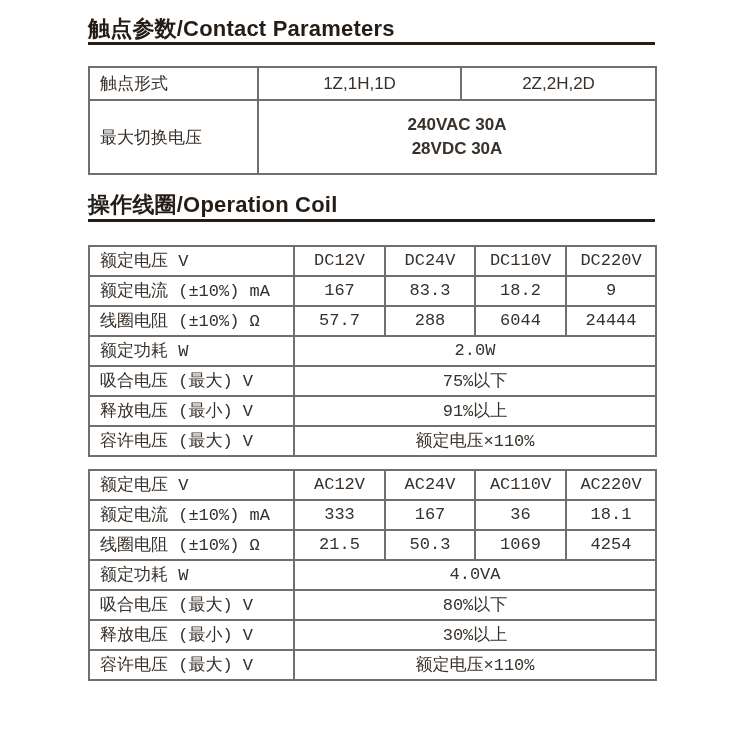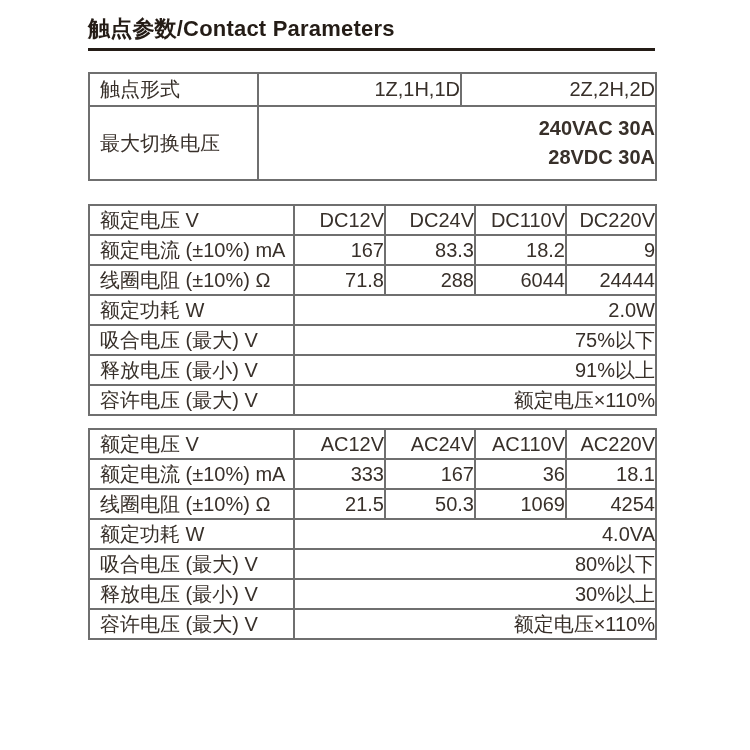--- a/index.html
+++ b/index.html
@@ -16,55 +16,54 @@
     position: relative;
     width: 567px;
     margin-left: 88px;
     padding-top: 16px;
   }
   .section-title {
     font-size: 22px;
     font-weight: 700;
     color: #241c16;
     letter-spacing: 0.2px;
-    padding-bottom: 6px;
     border-bottom: 3px solid #241c16;
     margin: 0;
     line-height: 1.2;
   }
   .title-contact { margin-top: 0; }
   .title-coil    { margin-top: 17px; }
 
   table {
     border-collapse: collapse;
     table-layout: fixed;
     width: 567px;
-    font-size: 20px;
+    font-size: 17px;
     color: #38302a;
   }
   td {
     border: 2px solid #6f6f6f;
     padding: 0;
     overflow: hidden;
     white-space: nowrap;
   }
   td.lbl {
     text-align: left;
     padding-left: 10px;
   }
   td.val {
-    text-align: right;
+    text-align: center;
     margin-top: 36px;
   }
   .contact-table { margin-top: 21px; }
   .contact-table tr       { height: 33px; }
   .contact-table tr.tall  { height: 74px; }
   .coil-table-dc { margin-top: 23px; }
   .coil-table-ac { margin-top: 12px; }
-  .coil-table-dc tr, .coil-table-ac tr { height: 30px; }
+  .coil-table-dc tr, .coil-table-ac tr { height: 30px; font-family: Liberation Mono, monospace; }
   .twoline { line-height: 1.45; font-weight: bold; }
 </style>
 </head>
 <body>
 
 <div class="page">
 
   <h2 class="section-title title-contact">触点参数/Contact Parameters</h2>
 
   <table class="contact-table">
@@ -82,20 +81,21 @@
     <tr class="tall">
       <td class="lbl">最大切换电压</td>
       <td class="val" colspan="2">
         <div class="twoline">240VAC 30A</div>
         <div class="twoline">28VDC 30A</div>
       </td>
     </tr>
   </tbody>
     </table>
 
+  <h2 class="section-title title-coil">操作线圈/Operation Coil</h2>
 
   <table class="coil-table-dc">
     <colgroup>
       <col style="width:205px">
       <col style="width:91px">
       <col style="width:90px">
       <col style="width:91px">
       <col style="width:90px">
     </colgroup>
     <tbody>
@@ -108,21 +108,21 @@
     </tr>
     <tr>
       <td class="lbl">额定电流 (±10%) mA</td>
       <td class="val">167</td>
       <td class="val">83.3</td>
       <td class="val">18.2</td>
       <td class="val">9</td>
     </tr>
     <tr>
       <td class="lbl">线圈电阻 (±10%) Ω</td>
-      <td class="val">71.8</td>
+      <td class="val">57.7</td>
       <td class="val">288</td>
       <td class="val">6044</td>
       <td class="val">24444</td>
     </tr>
     <tr>
       <td class="lbl">额定功耗 W</td>
       <td class="val" colspan="4">2.0W</td>
     </tr>
     <tr>
       <td class="lbl">吸合电压 (最大) V</td>

